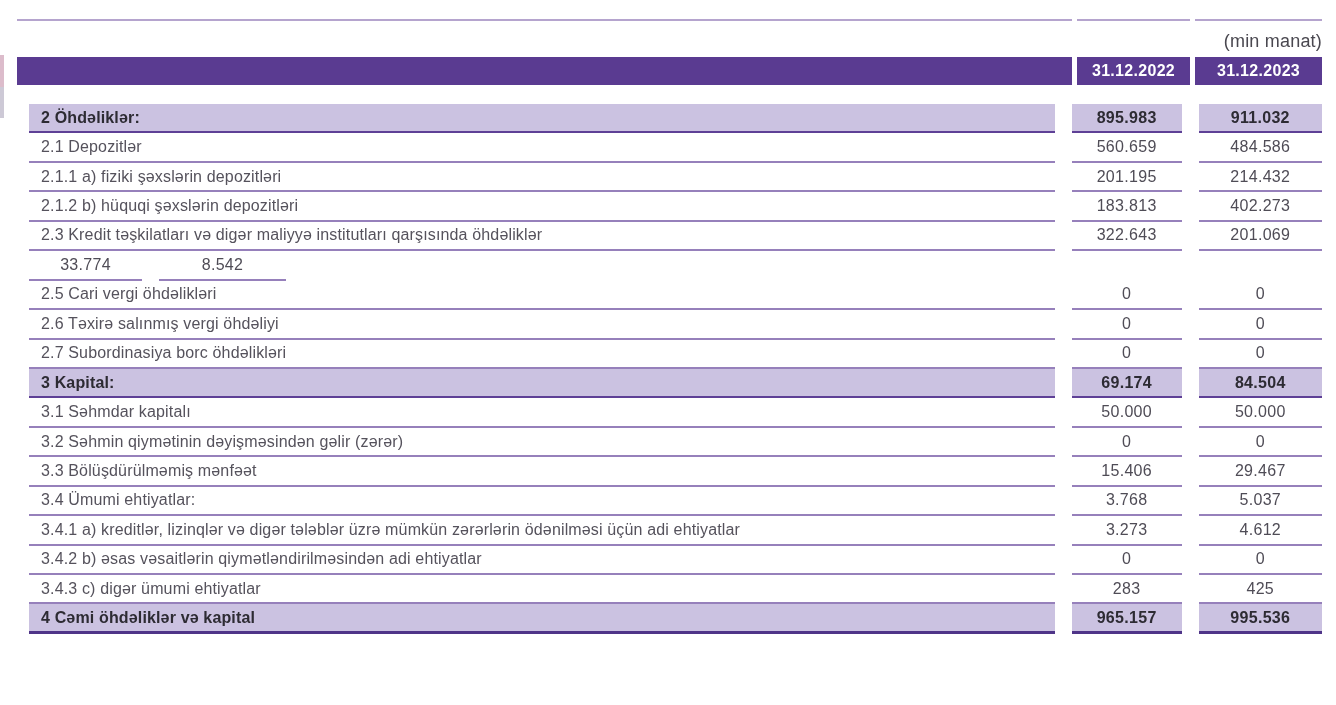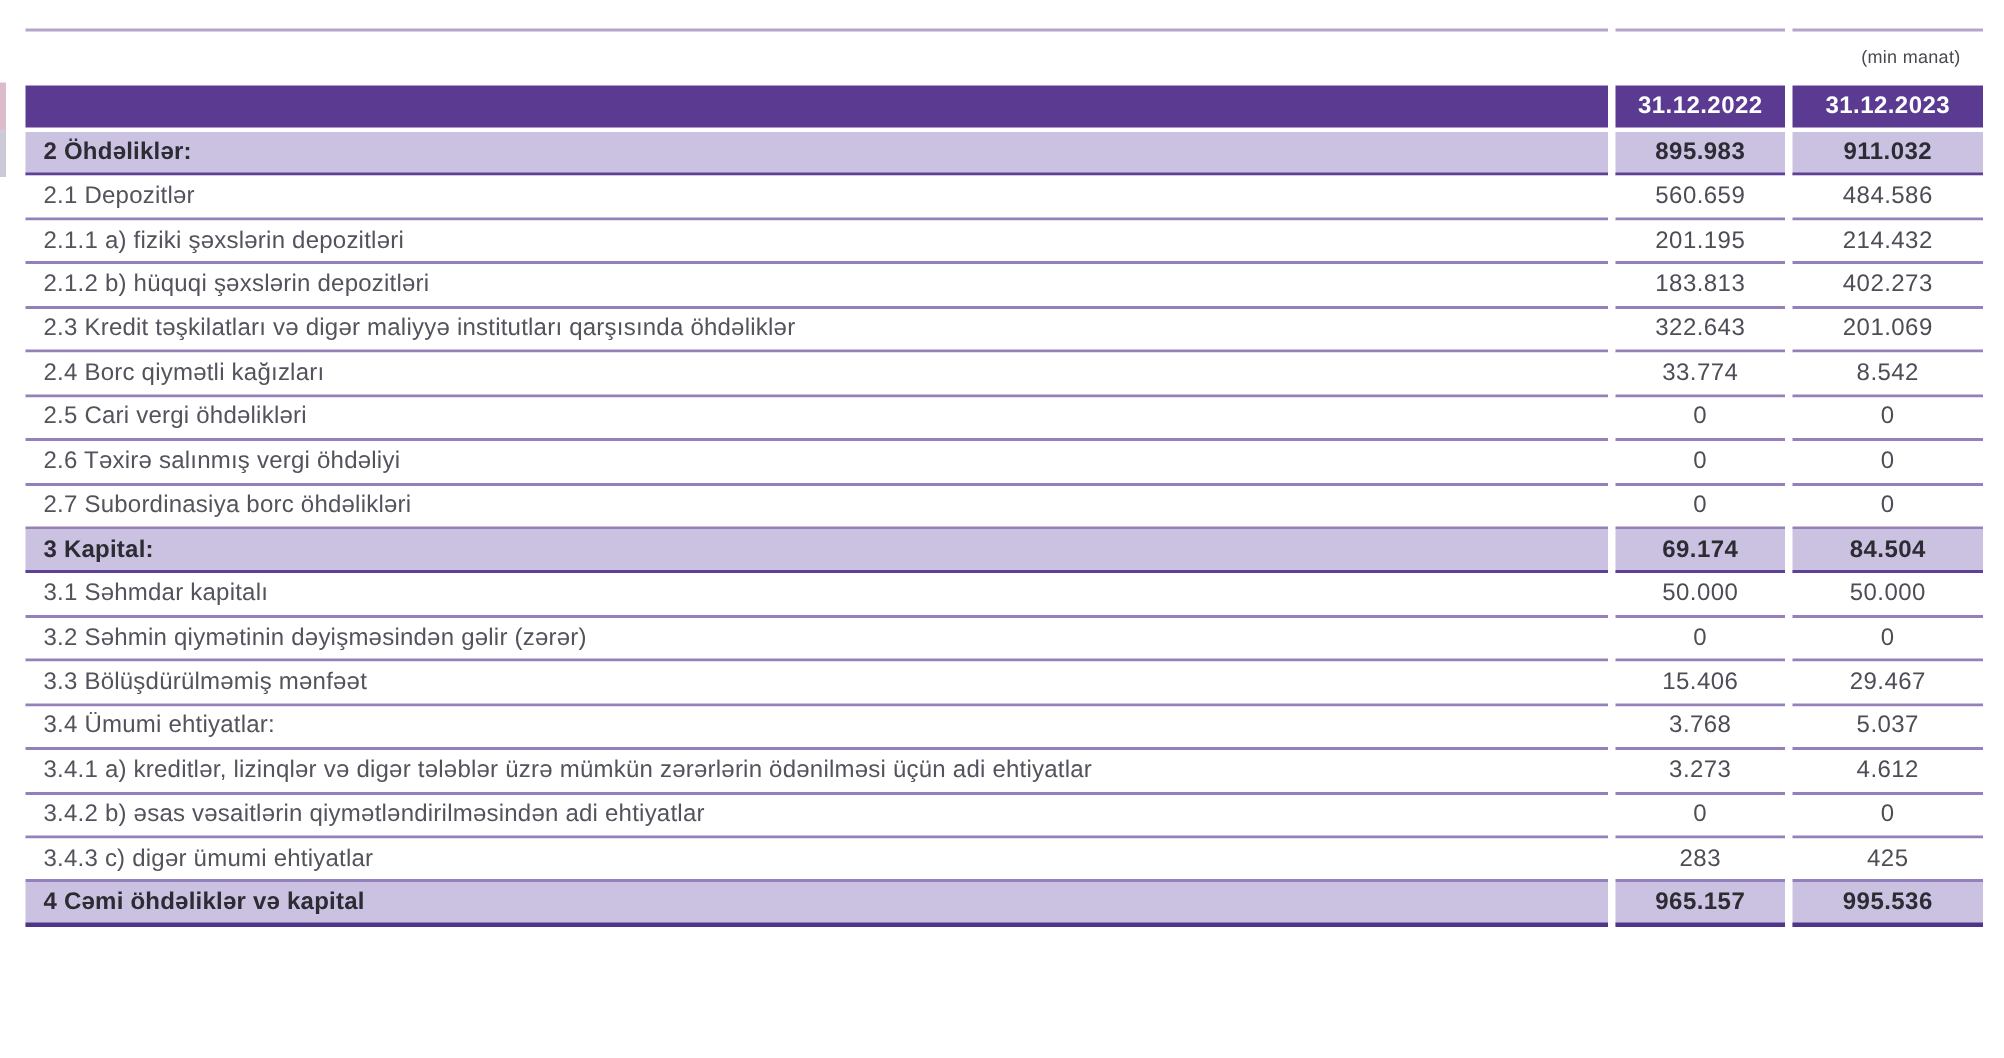--- a/index.html
+++ b/index.html
@@ -24,47 +24,47 @@
     -webkit-font-smoothing:antialiased;
   }
   
   .top-line{position:absolute;left:17px;top:19px;width:1305px;display:flex;gap:5px;}
   .top-line .seg{height:2px;background:var(--top_line);}
   .seg-a{width:1055px;}
   .seg-b{width:113px;}
   .seg-c{width:127px;}
 
   .note{
-    position:absolute;top:31px;right:29px;
-    font-size:12px;color:var(--note_text);letter-spacing:.2px;
+    position:absolute;top:31px;right:14px;
+    font-size:18px;color:var(--note_text);letter-spacing:.2px;
   }
 
   
   .edge-artifact{position:absolute;left:0;top:55px;width:4px;}
   .edge-artifact .pink{height:32px;background:var(--artifact_pink);}
   .edge-artifact .gray{height:31px;background:var(--artifact_gray);opacity:.55;}
 
   .table{position:absolute;left:17px;top:57px;width:1305px;}
   .row{display:flex;gap:5px;}
   .cell{
     box-sizing:border-box;display:flex;align-items:center;
     font-size:16px;background:#ffffff;
   }
   .c-label{width:1055px;padding-left:12px;color:var(--label_text);letter-spacing:.15px;}
   .c-num{width:113px;justify-content:center;color:var(--number_text);letter-spacing:.3px;}
   .c-num2{width:127px;justify-content:center;color:var(--number_text);letter-spacing:.3px;}
 
-  .row.header{height:28px;margin-bottom:3px;}
+  .row.header{height:28px;margin-bottom:19px;}
   .row.header .cell{background:var(--header_bg);border-bottom:none;}
   .row.header .c-num,.row.header .c-num2{
     color:var(--header_text);font-weight:bold;font-size:16px;letter-spacing:.3px;
   }
 
   .tbody .row{height:29.45px;}
-  .tbody .cell{border-bottom:2px solid var(--row_border);}
+  .tbody .cell{border-bottom:2px solid var(--row_border);margin-left:12px;}
   .tbody .row.hl .cell{
     background:var(--highlight_bg);
     border-bottom-color:var(--section_border);
     font-weight:bold;color:var(--bold_text);
   }
   .tbody .row.last .cell{
     border-bottom-width:3px;border-bottom-color:var(--final_border);
   }
 </style>
 </head>
@@ -109,21 +109,20 @@
         <div class="cell c-label">2.1.2 b) hüquqi şəxslərin depozitləri</div>
         <div class="cell c-num">183.813</div>
         <div class="cell c-num2">402.273</div>
       </div>
       <div class="row">
         <div class="cell c-label">2.3 Kredit təşkilatları və digər maliyyə institutları qarşısında öhdəliklər</div>
         <div class="cell c-num">322.643</div>
         <div class="cell c-num2">201.069</div>
       </div>
       <div class="row">
-        <div class="cell c-label">2.4 Borc qiymətli kağızları</div>
         <div class="cell c-num">33.774</div>
         <div class="cell c-num2">8.542</div>
       </div>
       <div class="row">
         <div class="cell c-label">2.5 Cari vergi öhdəlikləri</div>
         <div class="cell c-num">0</div>
         <div class="cell c-num2">0</div>
       </div>
       <div class="row">
         <div class="cell c-label">2.6 Təxirə salınmış vergi öhdəliyi</div>

